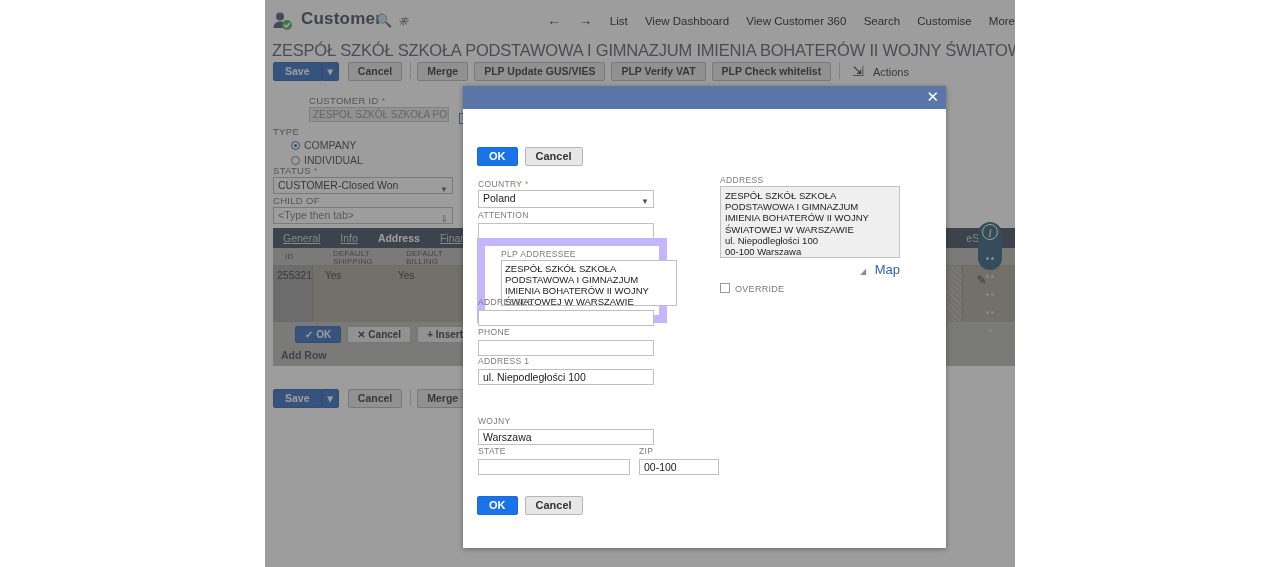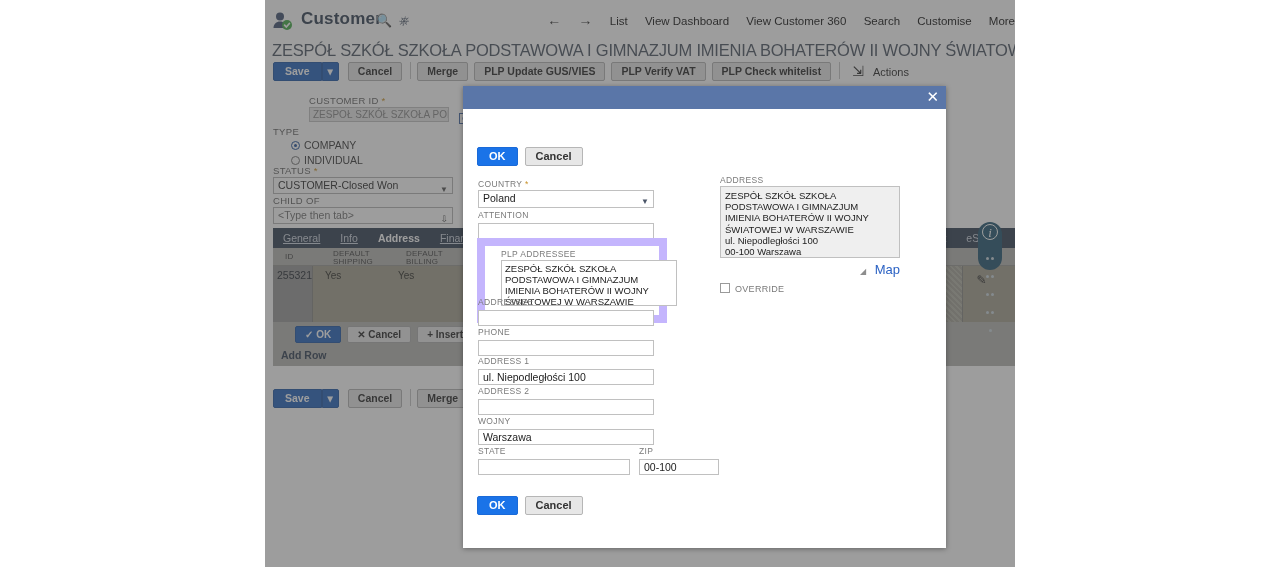--- a/index.html
+++ b/index.html
@@ -341,24 +341,20 @@
       <div style="position:absolute;left:15px;top:218px;">
         <div class="mlabel">PHONE</div>
         <input class="minput" value="" style="">
       </div>
 
       <div style="position:absolute;left:15px;top:247px;">
         <div class="mlabel">ADDRESS 1</div>
         <input class="minput" value="ul. Niepodległości 100" style="">
       </div>
 
-      <div style="position:absolute;left:15px;top:277px;">
-        <div class="mlabel">ADDRESS 2</div>
-        <input class="minput" value="" style="">
-      </div>
 
       <div style="position:absolute;left:15px;top:307px;">
         <div class="mlabel">WOJNY</div>
         <input class="minput" value="Warszawa" style="">
       </div>
 
       <div style="position:absolute;left:15px;top:337px;">
         <div class="mlabel">STATE</div>
         <input class="minput" style="width: 152px;" value="">
       </div>

